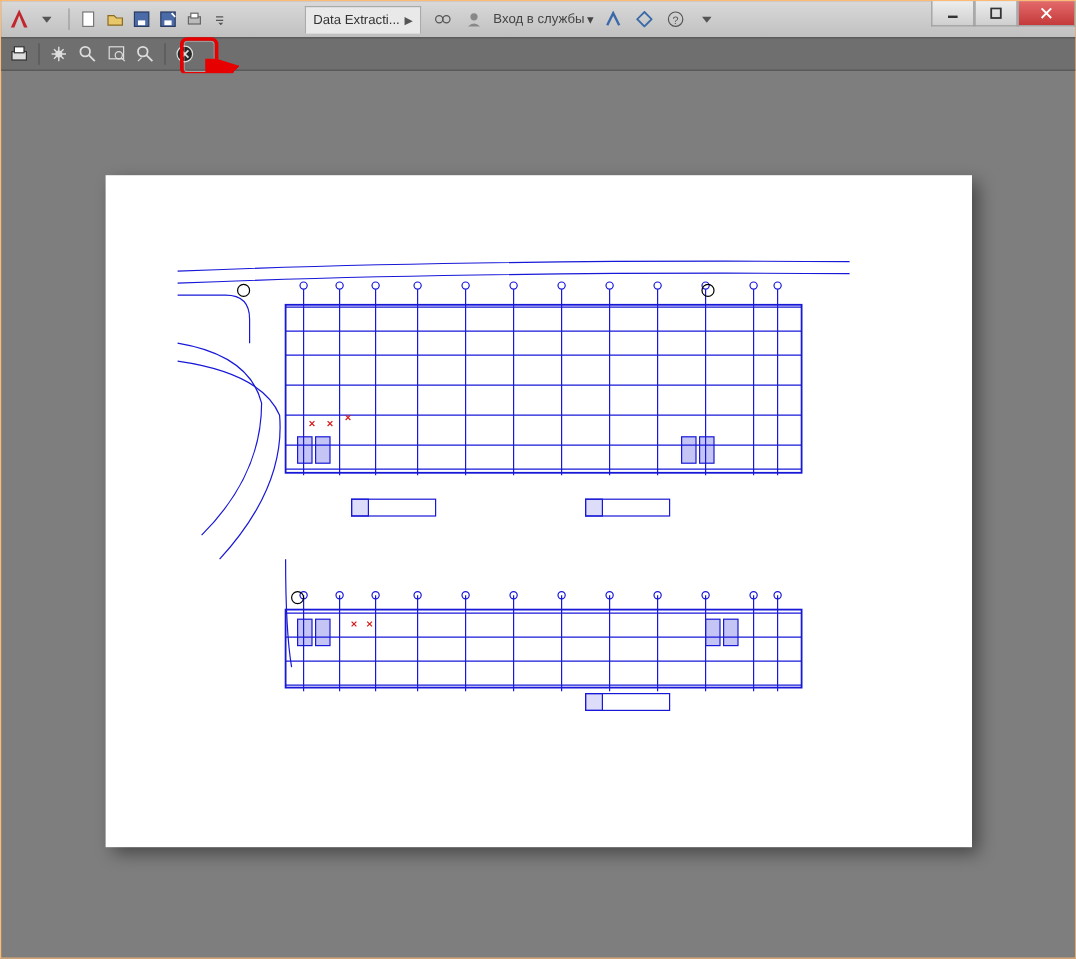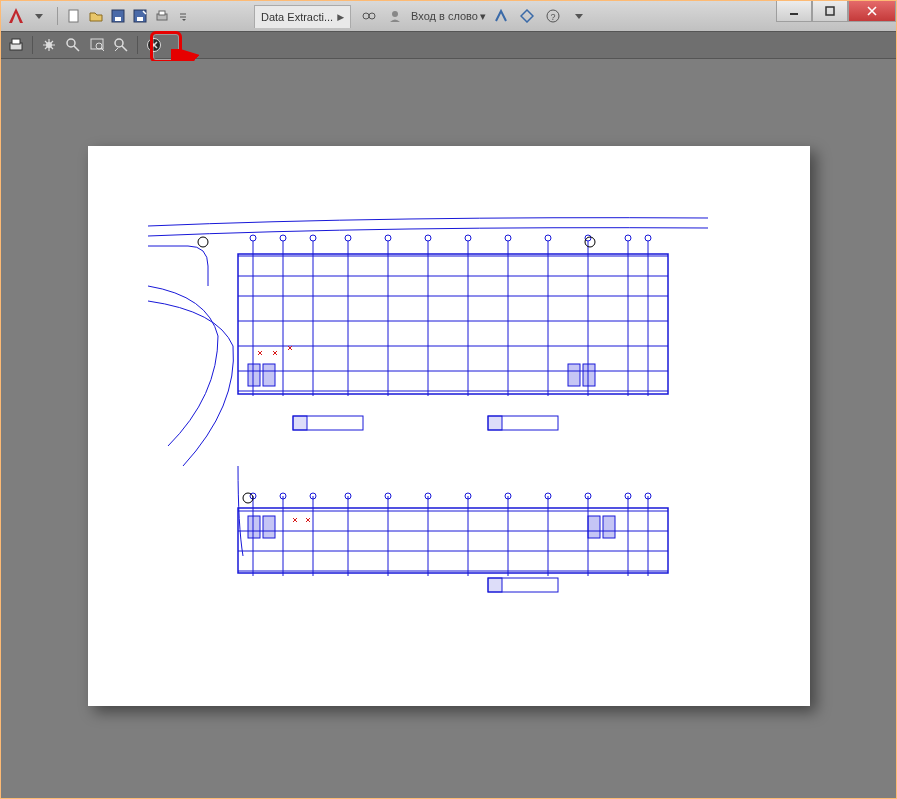--- a/index.html
+++ b/index.html
@@ -102,21 +102,21 @@
             <circle cx="11" cy="7" r="3" fill="none" stroke="#555"></circle>
           </svg>
         </span>
       <span class="ti">
           <svg width="14" height="14">
             <circle cx="7" cy="5" r="3" fill="#888"></circle>
             <path d="M2 13 Q7 8 12 13" fill="#888"></path>
           </svg>
         </span>
       <span class="signin">
-        <span>Вход в слово</span>
+        <span>Вход в службы</span>
         <span>▾</span>
       </span>
       <span class="ti">
           <svg width="14" height="14">
             <path d="M2 12 L7 2 L12 12" fill="none" stroke="#3a6aa8" stroke-width="2"></path>
           </svg>
         </span>
       <span class="ti">
           <svg width="14" height="14">
             <path d="M7 1 L13 7 L7 13 L1 7 Z" fill="none" stroke="#3a6aa8" stroke-width="1.5"></path>

